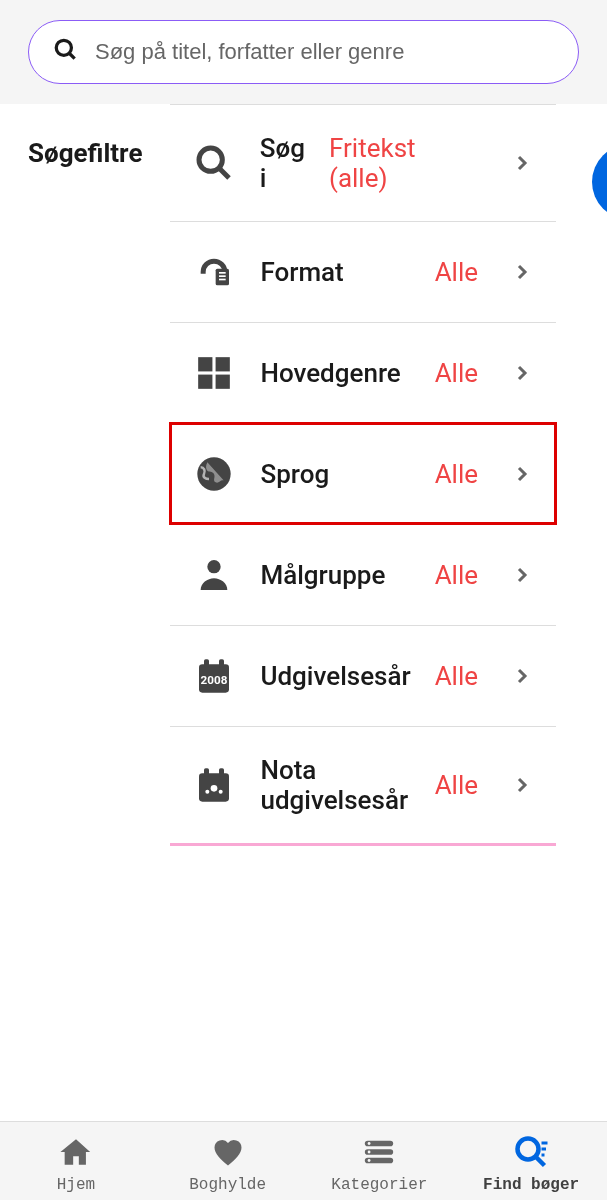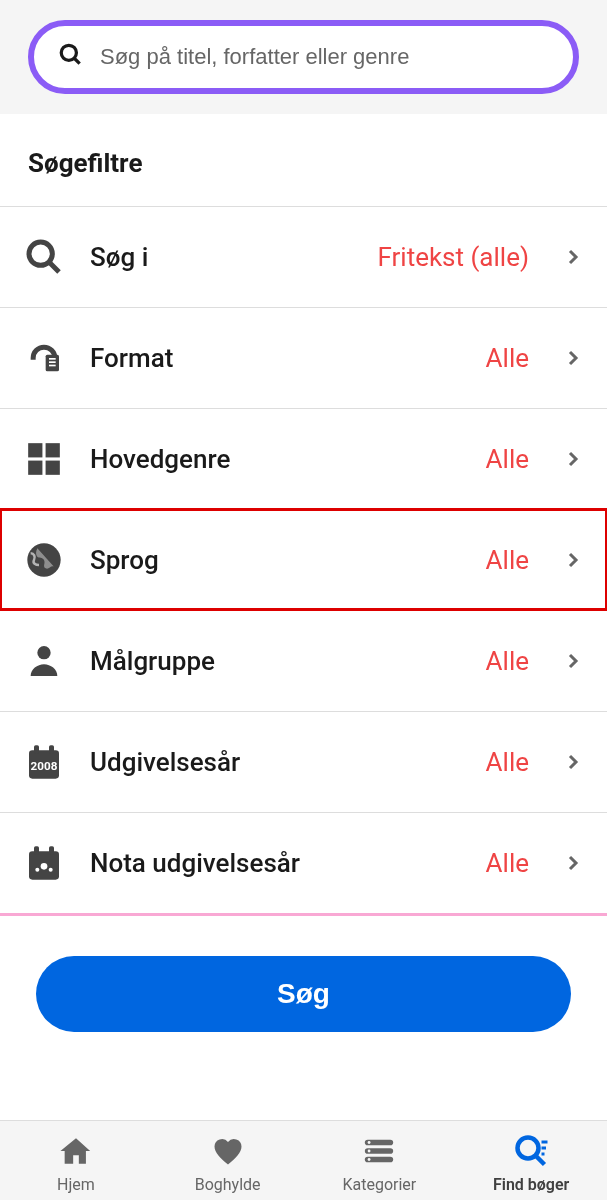--- a/index.html
+++ b/index.html
@@ -12,42 +12,42 @@
       flex-direction: column;
       color: #1a1a1a;
     }
     .search-header {
       padding: 20px 28px;
       background: #f5f5f5;
     }
     .search-box {
       display: flex;
       align-items: center;
-      border: 6px solid #8b5cf6;
+      border: 1px solid #8b5cf6;
       border-radius: 40px;
       padding: 16px 24px;
       background: #fff;
       gap: 16px;
     }
     .search-box input {
       border: none;
       outline: none;
       font-size: 22px;
       color: #555;
       width: 100%;
       background: transparent;
     }
     .search-box input::placeholder {
       color: #666;
     }
     .content {
       flex: 1;
       background: #fff;
       display: flex;
-      flex-direction: column;
+      flex-direction: row;
       overflow-y: auto;
     }
     .section-title {
       font-size: 26px;
       font-weight: 700;
       padding: 34px 28px 28px;
     }
     .filter-row {
       display: flex;
       align-items: center;
@@ -109,20 +109,21 @@
       padding: 12px 0 6px;
     }
     .nav-item {
       flex: 1;
       display: flex;
       flex-direction: column;
       align-items: center;
       gap: 6px;
       color: #666;
       cursor: pointer;
+      font-family: Liberation Mono, monospace;
     }
     .nav-item.active {
       color: #0066e0;
     }
     .nav-item.active .nav-label {
       color: #404040;
       font-weight: 600;
     }
     .nav-icon {
       width: 36px;

